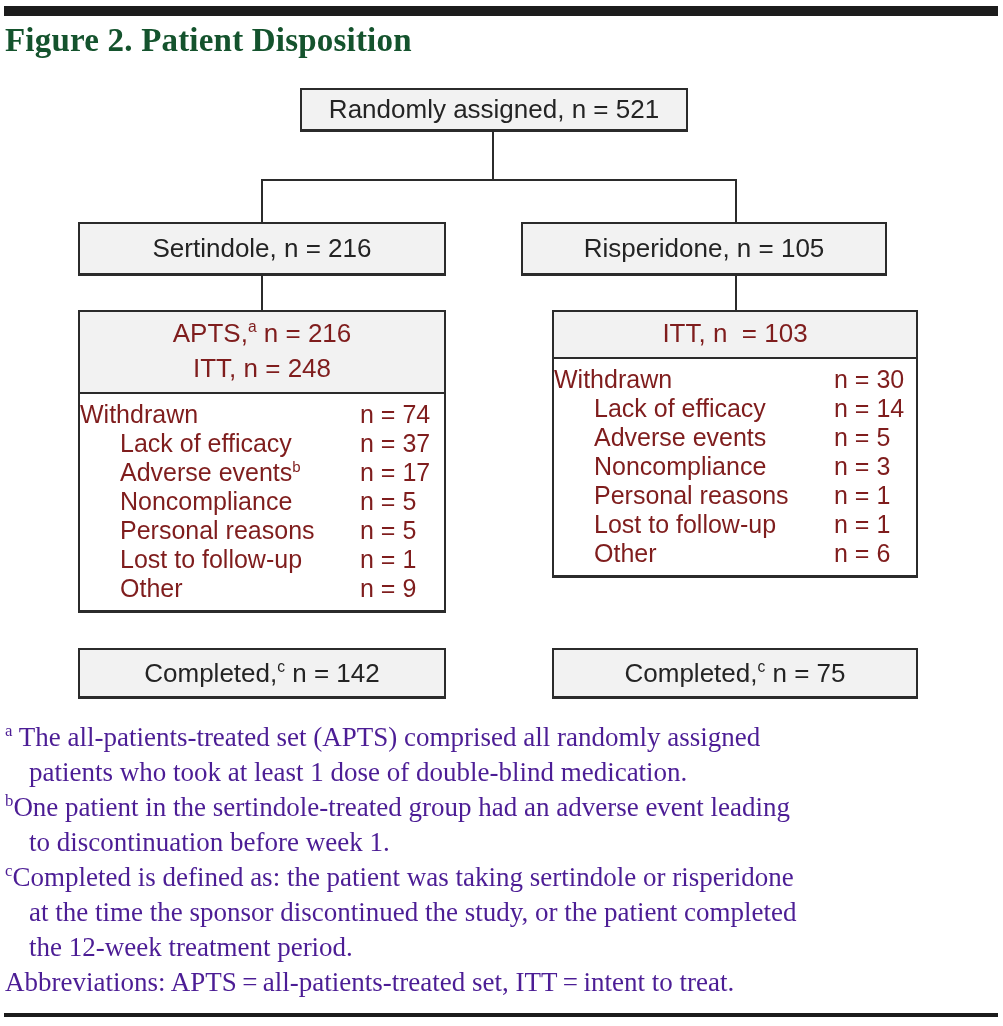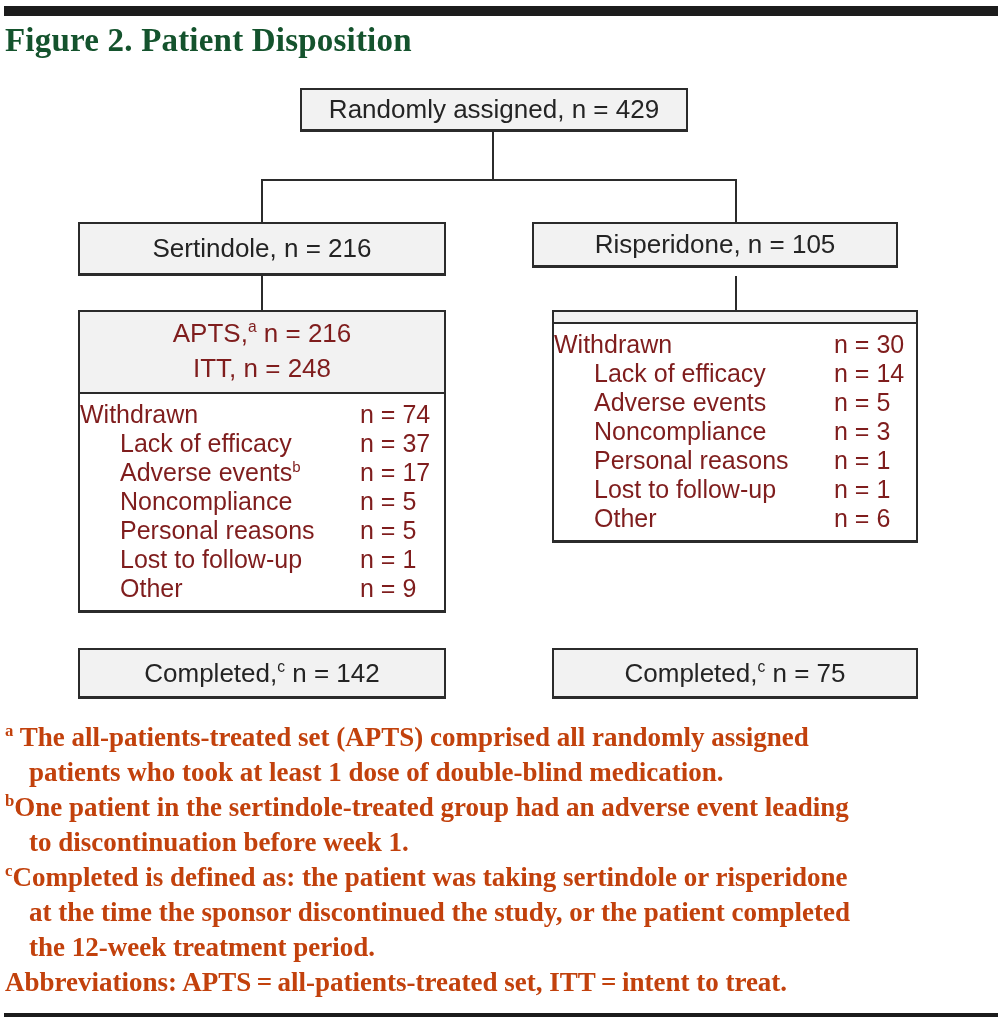--- a/index.html
+++ b/index.html
@@ -11,59 +11,59 @@
   .fig-title{position:absolute;left:5px;top:22px;margin:0;
              font-family:"Liberation Serif",serif;font-size:33px;font-weight:bold;
              color:#14532d;letter-spacing:0.2px;}
   
   .conn{position:absolute;background:#2b2b2b;}
   .node{position:absolute;background:#f2f2f2;border:2px solid #2b2b2b;border-bottom-width:3px;
         display:flex;align-items:center;justify-content:center;
         font-size:26px;color:#242424;box-sizing:border-box;}
   .node-root{left:300px;top:88px;width:388px;height:44px;}
   .node-group-left{left:78px;top:222px;width:368px;height:54px;}
-  .node-group-right{left:532px;top:222px;width:366px;height:46px;}
+  .node-group-right{left:521px;top:222px;width:366px;height:54px;}
   .node-completed-left{left:78px;top:648px;width:368px;height:51px;}
   .node-completed-right{left:552px;top:648px;width:366px;height:51px;}
   .detail{position:absolute;border:2px solid #2b2b2b;border-bottom-width:3px;background:#ffffff;
           box-sizing:border-box;color:#7f1d1d;}
   .detail-left{left:78px;top:310px;width:368px;}
   .detail-right{left:552px;top:310px;width:366px;}
   .detail-head{background:#f2f2f2;border-bottom:2px solid #2b2b2b;text-align:center;
                padding:4px 0 6px 0;font-size:26px;line-height:35px;}
   .detail-body{padding:6px 0 7px 0;background:#ffffff;}
   .drow{position:relative;height:29px;line-height:29px;font-size:25px;
         white-space:nowrap;}
   .drow.indent{padding-left:40px;}
   .dvalue{position:absolute;left:280px;top:0;}
   sup{font-size:60%;line-height:0;vertical-align:super;}
   
   .footnotes{position:absolute;left:5px;top:720px;width:993px;
-             font-family:"Liberation Serif",serif;font-size:27px;line-height:35px;color:#c2410c;font-weight:bold;}
+             font-family:"Liberation Serif",serif;font-size:27px;line-height:35px;color:#4c1d95;}
   .footnotes p{margin:0;padding-left:24px;text-indent:-24px;white-space:pre-line;}
   .footnotes sup{font-size:62%;}
 </style>
 </head>
 <body>
 
 <div class="page">
   <div class="rule rule-top"></div>
   <h1 class="fig-title">Figure 2. Patient Disposition</h1>
 
   <div>
 
     <div class="conn" style="left:492px;top:131px;width:2px;height:48px;"></div>
     <div class="conn" style="left:261px;top:179px;width:476px;height:2px;"></div>
     <div class="conn" style="left:261px;top:180px;width:2px;height:42px;"></div>
     <div class="conn" style="left:735px;top:180px;width:2px;height:42px;"></div>
     <div class="conn" style="left:261px;top:276px;width:2px;height:34px;"></div>
     <div class="conn" style="left:735px;top:276px;width:2px;height:34px;"></div>
 
     <div class="node node-root">
-      <span>Randomly assigned, n = 429</span>
+      <span>Randomly assigned, n = 521</span>
     </div>
 
     <div class="node node-group-left">
       <span>Sertindole, n = 216</span>
     </div>
     <div class="node node-group-right">
       <span>Risperidone, n = 105</span>
     </div>
 
     <div class="detail detail-left">
@@ -77,20 +77,21 @@
         <div class="drow indent"><span><span>Adverse events</span><sup>b</sup></span><span class="dvalue">n = 17</span></div>
         <div class="drow indent"><span><span>Noncompliance</span><sup></sup></span><span class="dvalue">n = 5</span></div>
         <div class="drow indent"><span><span>Personal reasons</span><sup></sup></span><span class="dvalue">n = 5</span></div>
         <div class="drow indent"><span><span>Lost to follow-up</span><sup></sup></span><span class="dvalue">n = 1</span></div>
         <div class="drow indent"><span><span>Other</span><sup></sup></span><span class="dvalue">n = 9</span></div>
       </div>
     </div>
 
     <div class="detail detail-right">
       <div class="detail-head">
+        <div>ITT, n&nbsp; = 103</div>
       </div>
       <div class="detail-body">
         <div class="drow"><span><span>Withdrawn</span><sup></sup></span><span class="dvalue">n = 30</span></div>
         <div class="drow indent"><span><span>Lack of efficacy</span><sup></sup></span><span class="dvalue">n = 14</span></div>
         <div class="drow indent"><span><span>Adverse events</span><sup></sup></span><span class="dvalue">n = 5</span></div>
         <div class="drow indent"><span><span>Noncompliance</span><sup></sup></span><span class="dvalue">n = 3</span></div>
         <div class="drow indent"><span><span>Personal reasons</span><sup></sup></span><span class="dvalue">n = 1</span></div>
         <div class="drow indent"><span><span>Lost to follow-up</span><sup></sup></span><span class="dvalue">n = 1</span></div>
         <div class="drow indent"><span><span>Other</span><sup></sup></span><span class="dvalue">n = 6</span></div>
       </div>

